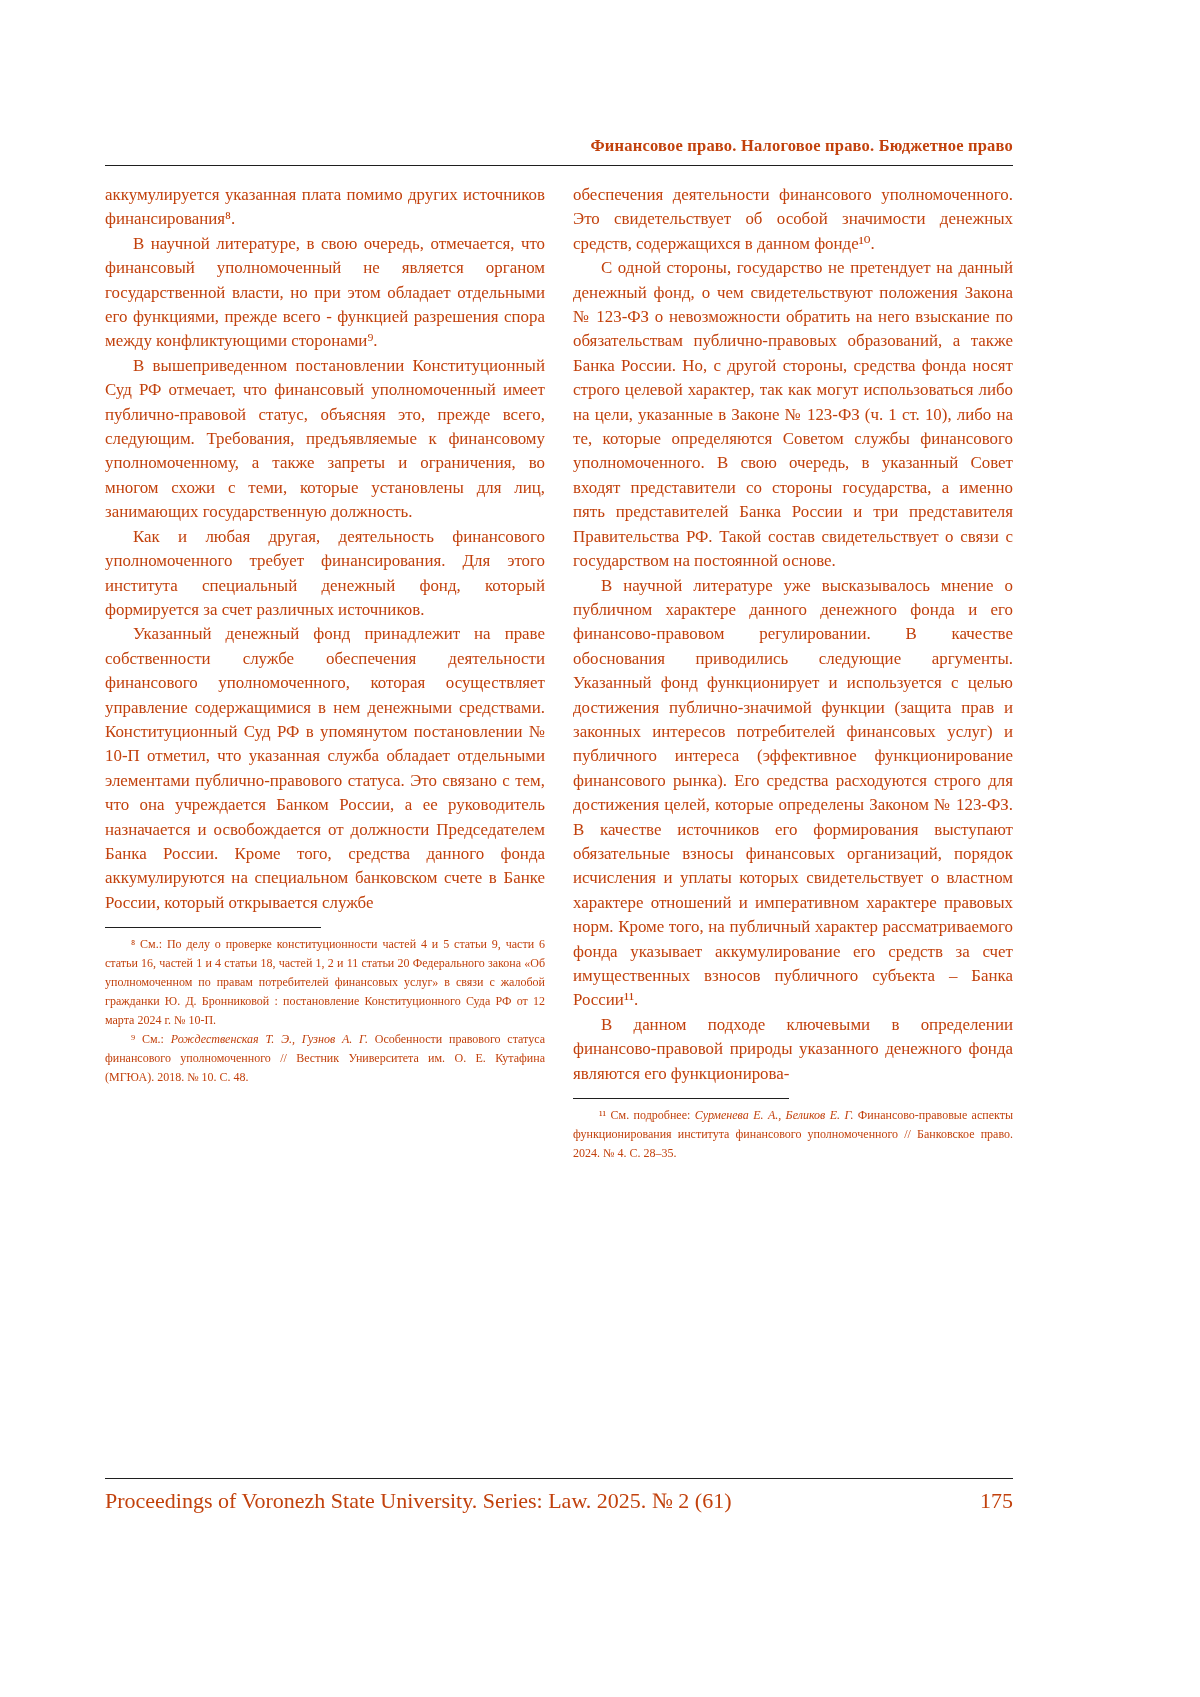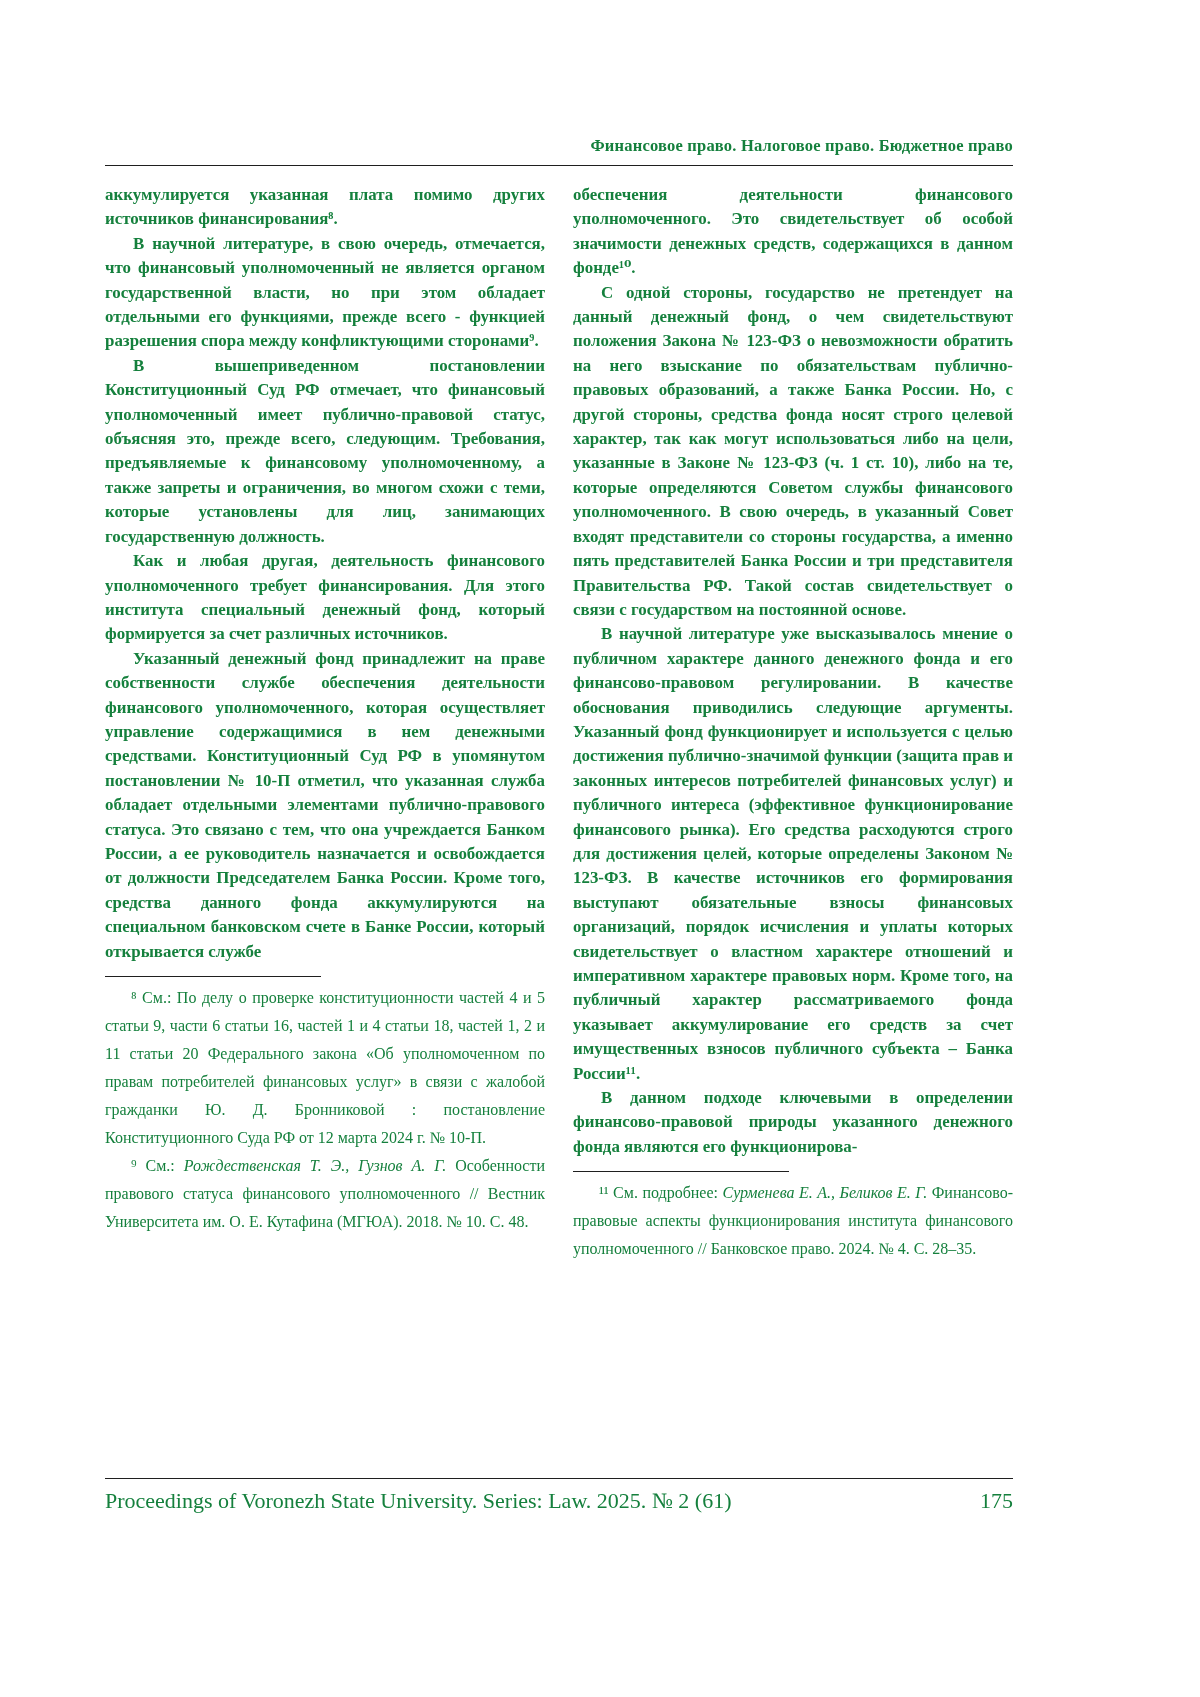--- a/index.html
+++ b/index.html
@@ -2,21 +2,21 @@
 <html lang="ru"><head>
 <meta charset="utf-8">
 <style>
   * { margin: 0; padding: 0; box-sizing: border-box; }
   html, body { background: #ffffff; }
   .page {
     position: relative;
     width: 1200px;
     height: 1697px;
     background: #ffffff;
-    color: #15803d;
+    color: #c2410c;
     font-family: "Liberation Serif", "DejaVu Serif", serif;
     overflow: hidden;
   }
   .content {
     position: absolute;
     left: 105px;
     top: 136px;
     width: 908px;
   }
   .running-head {
@@ -27,26 +27,26 @@
     padding-bottom: 9px;
   }
   .head-rule { border-top: 1.6px solid #1f1f1f; margin-bottom: 17px; }
   .columns { display: flex; gap: 28px; align-items: flex-start; }
   .col {
     width: 440px;
     font-size: 16.9px;
     line-height: 24.4px;
     text-align: justify;
   }
-  .para { text-indent: 28px; font-weight: bold; }
+  .para { text-indent: 28px; }
   .para.noindent { text-indent: 0; }
   .footnotes {
     margin-top: 12px;
-    font-size: 16px;
-    line-height: 28px;
+    font-size: 12px;
+    line-height: 19px;
   }
   .fn-rule { width: 216px; border-top: 1.3px solid #1f1f1f; margin-bottom: 7px; }
   .fn { text-indent: 26px; text-align: justify; }
   .it { font-style: italic; }
   .page-footer {
     position: absolute;
     left: 105px;
     width: 908px;
     top: 1478px;
   }

